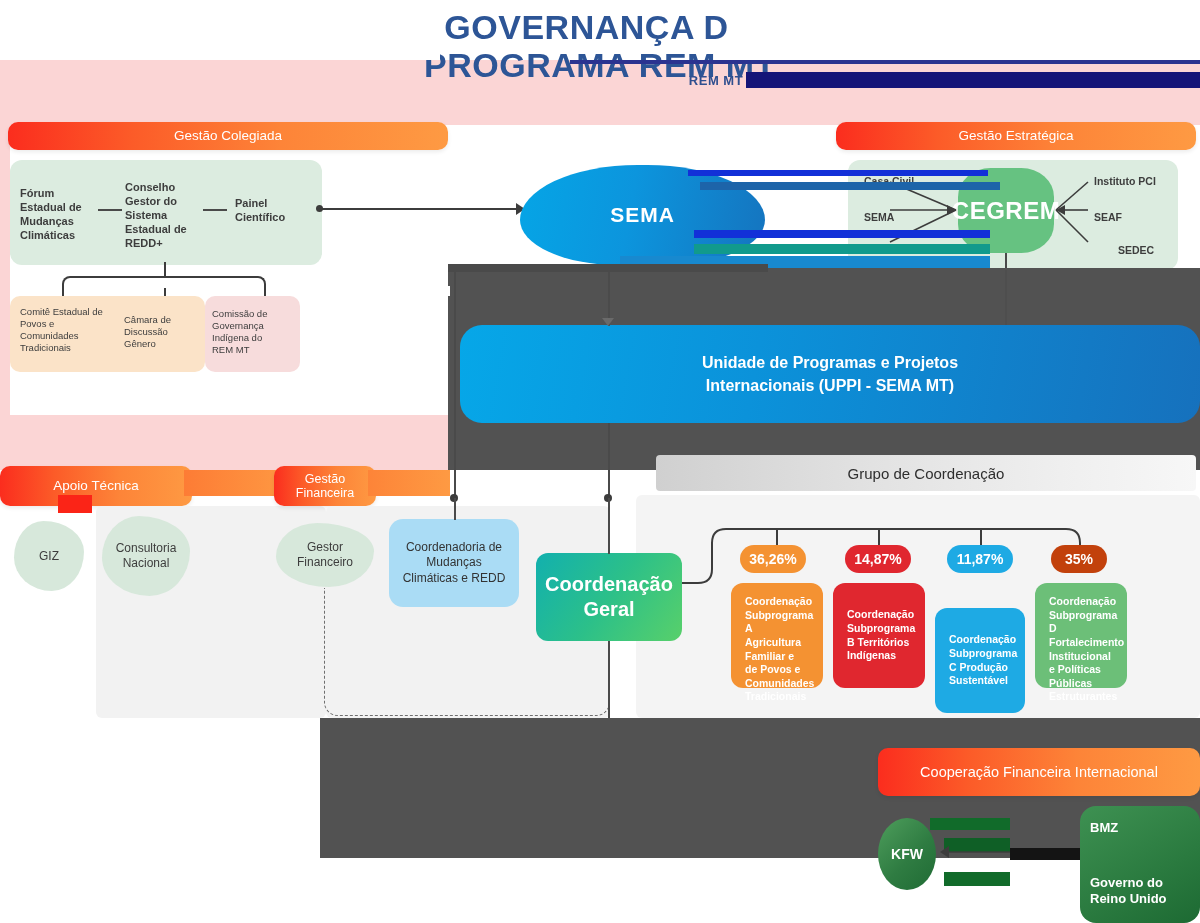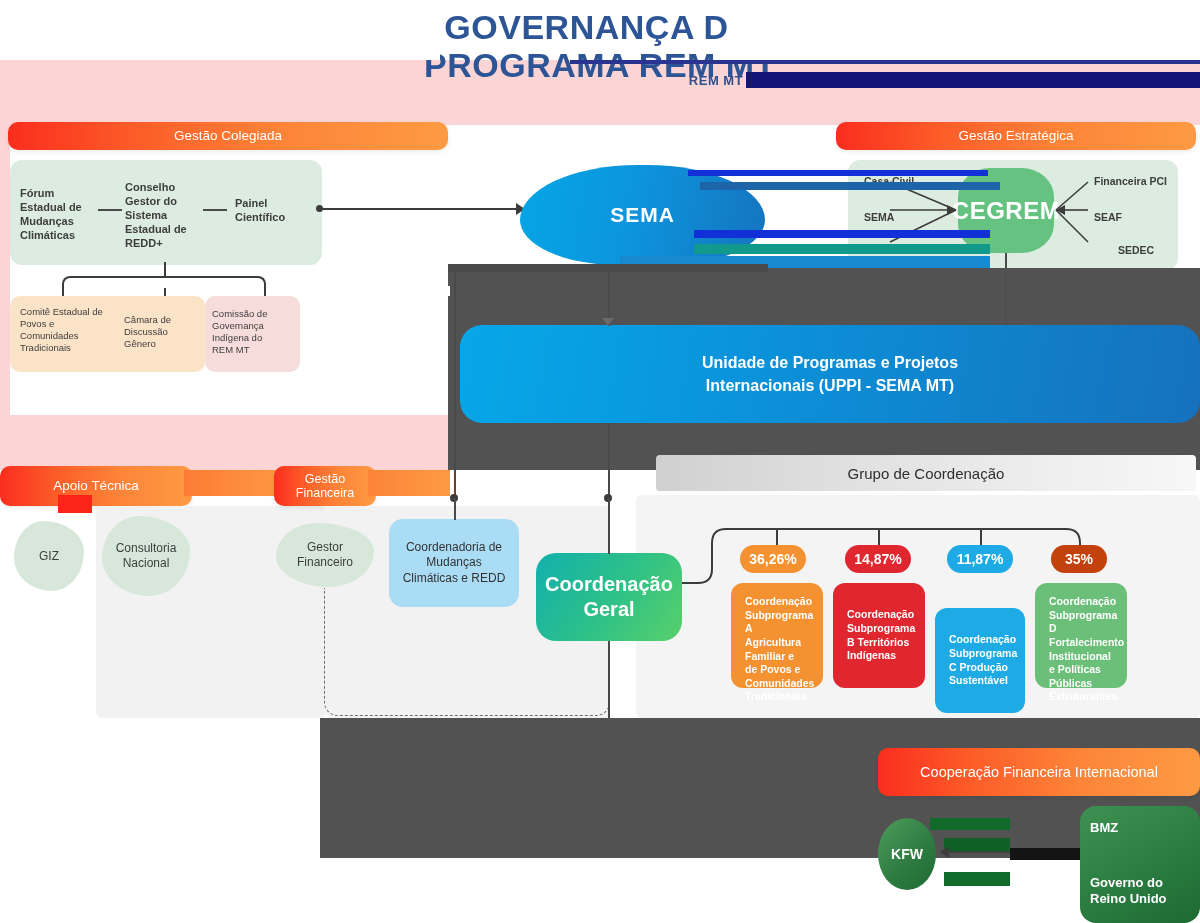--- a/index.html
+++ b/index.html
@@ -69,21 +69,21 @@
     display:flex;align-items:center;justify-content:center;
     color:#fff;font-size:21px;font-weight:700;letter-spacing:1px;
   }
   .uppi{
     border-radius:22px;
     background:linear-gradient(100deg,#06a7e8 0%,#0b92da 40%,#1671bd 100%);
     display:flex;align-items:center;justify-content:center;text-align:center;
     color:#fff;font-size:16px;font-weight:700;line-height:1.45;padding:0 18px;
   }
   .coordgeral{
-    border-radius:20px;
+    border-radius:12px;
     background:linear-gradient(125deg,#12b0ae 0%,#2cc089 50%,#58d06a 100%);
     display:flex;align-items:center;justify-content:flex-start;text-align:center;
     color:#fff;font-size:20px;font-weight:700;line-height:1.25;
   }
   .grupo-head{
     background:linear-gradient(90deg,#d0d0d0 0%,#e2e2e2 40%,#efefef 75%,#f7f7f7 100%);
     border-radius:4px;display:flex;align-items:center;justify-content:center;
     font-size:15px;color:#2e2e2e;
   }
 
@@ -180,21 +180,21 @@
   <div class="abs panel-green" style="left:848px;top:160px;width:330px;height:110px;"></div>
 
   <div class="abs cegrem" style="left:958px;top:168px;width:96px;height:85px;">
     <span>CEGREM</span>
   </div>
 
   <div class="abs node-text" style="left:864px;top:175px;width:70px;font-size:10.5px;font-weight:600;">Casa Civil</div>
   <div class="abs node-text" style="left:864px;top:211px;width:70px;font-size:10.5px;font-weight:600;">SEMA</div>
   <div class="abs node-text" style="left:864px;top:244px;width:70px;font-size:10.5px;font-weight:600;">PGE</div>
 
-  <div class="abs node-text" style="left:1094px;top:175px;width:80px;font-size:10.5px;font-weight:600;">Financeira PCI</div>
+  <div class="abs node-text" style="left:1094px;top:175px;width:80px;font-size:10.5px;font-weight:600;">Instituto PCI</div>
   <div class="abs node-text" style="left:1094px;top:211px;width:80px;font-size:10.5px;font-weight:600;">SEAF</div>
   <div class="abs node-text" style="left:1094px;top:244px;width:80px;font-size:10.5px;font-weight:600;margin-left:24px;">SEDEC</div>
 
   <svg class="abs" style="left:848px;top:160px;width:330px;height:110px;" viewBox="0 0 330 110">
     <g stroke="#3c3c3c" stroke-width="1.6" fill="none">
       <line x1="42" y1="22" x2="108" y2="50"></line>
       <line x1="42" y1="50" x2="108" y2="50"></line>
       <line x1="42" y1="82" x2="108" y2="50"></line>
       <line x1="208" y1="50" x2="240" y2="22"></line>
       <line x1="208" y1="50" x2="240" y2="50"></line>

